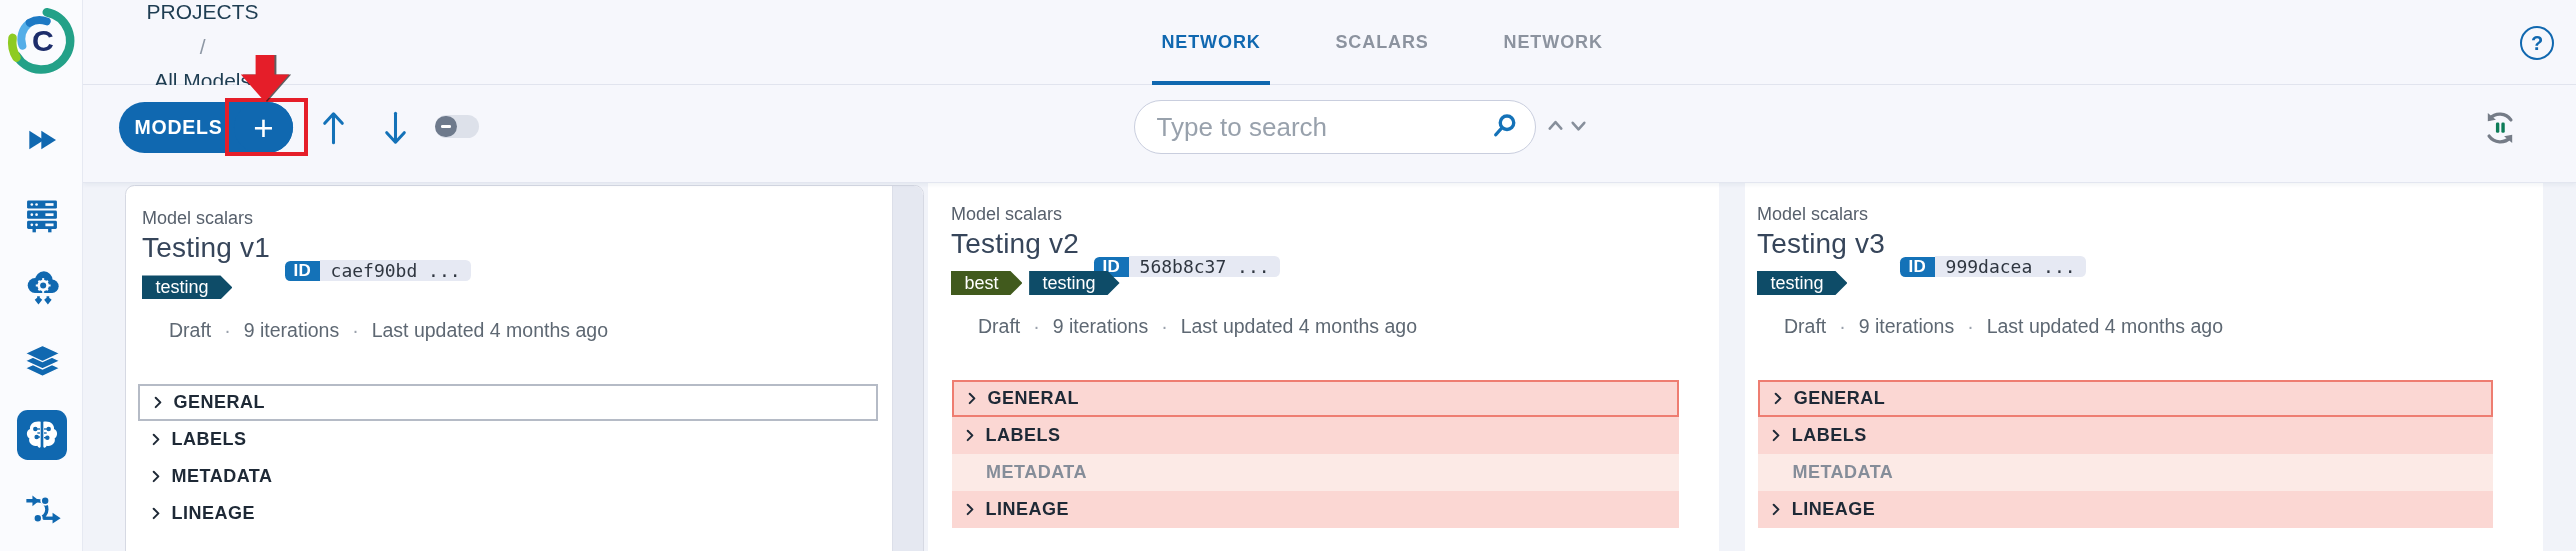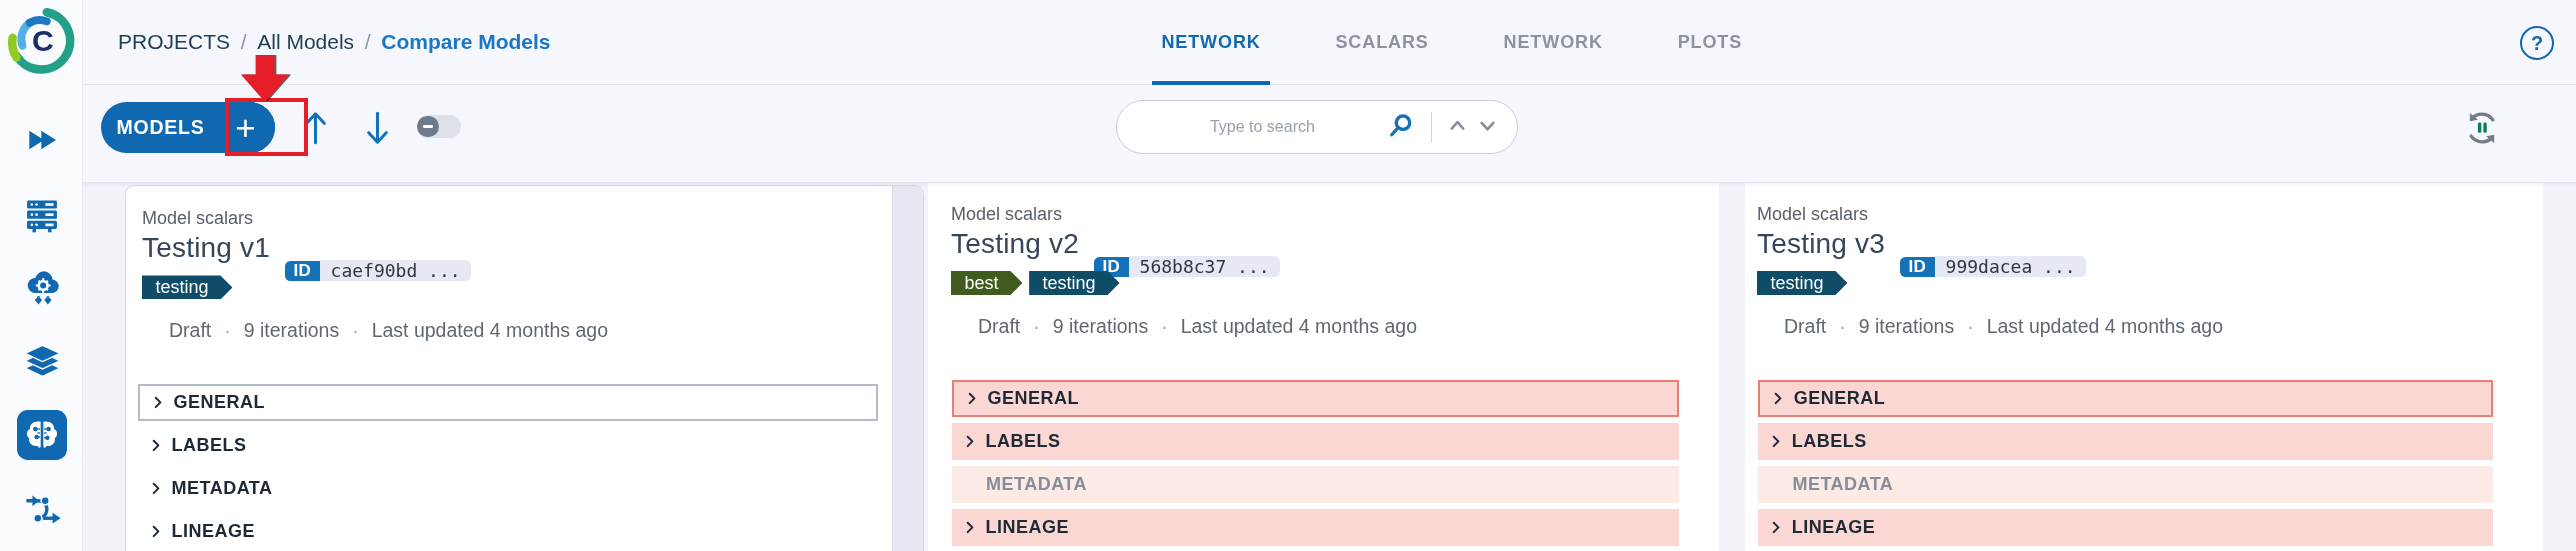--- a/index.html
+++ b/index.html
@@ -22,21 +22,21 @@
   }
   .nav-item.active { background:#1068b0; }
 
   
   .header {
     position:absolute; left:83px; right:0; top:0; height:85px;
     background:#f6f7fc; border-bottom:0.7px solid #e2e5ef;
   }
   .breadcrumb {
     position:absolute; left:35px; top:0; height:100%;
-    display:flex; align-items:center; gap:10.7px; font-size:21px; color:#1e3d52;
+    display:flex; align-items:center; gap:10.7px; font-size:21px; color:#1e3d52;flex-direction:column;
   }
   .crumb-sep { color:#8d97a4; font-size:21px; }
   .crumb-link { color:#1e3d52; }
   .crumb-current { color:#1b76c5; font-weight:700; }
 
   .tabs {
     position:absolute; left:1069px; top:0; bottom:0;
     display:flex; gap:56px; align-items:stretch;
   }
   .tab {
@@ -48,21 +48,21 @@
     content:""; position:absolute; left:0; right:0; bottom:-0.7px; height:4px; background:#1068b0;
   }
   .help-btn {
     position:absolute; left:2437px; top:26px; width:34px; height:34px; border-radius:50%;
     border:2.7px solid #1068b0; color:#1068b0; font-size:20px; font-weight:700;
     display:flex; align-items:center; justify-content:center; background:transparent;
   }
 
   
   .toolbar {
-    position:absolute; left:65px; right:0; top:85px; height:98px;
+    position:absolute; left:83px; right:0; top:85px; height:98px;
     background:#f6f7fc; border-bottom:0.7px solid #e3e6f0;
     box-shadow:0 2px 4px rgba(40,60,110,.06); z-index:4;
   }
   .models-btn {
     position:absolute; left:36px; top:17.4px; width:174px; height:51px;
     background:#1068b0; border-radius:25.5px; border:none;
     display:flex; align-items:center; cursor:pointer;
   }
   .models-btn .lbl {
     flex:1; text-align:center; color:#fff; font-size:19.5px; font-weight:700; letter-spacing:0.8px;
@@ -91,21 +91,21 @@
     position:absolute; left:411px; top:0; height:98px; display:flex; align-items:center;
     font-size:20px; color:#1c2733;
   }
   .search-wrap {
     position:absolute; left:1051px; top:15.4px; width:402px; height:54px;
     background:#fff; border:1.3px solid #c9cede; border-radius:27px;
     display:flex; align-items:center; padding:0 14.8px 0 21.5px;
   }
   .search-input {
     flex:1; border:none; outline:none; background:transparent;
-    font-size:16px; color:#6d28d9; font-family:inherit;text-align:center;
+    font-size:26px; color:#6d28d9; font-family:inherit;
   }
   .search-input::placeholder { color:#98a1ac; }
   .search-divider { width:0.7px; height:31px; background:#d3d7e0; margin:0 12px 0 13.4px; }
   .find-btn { background:none; border:none; width:29.5px; height:29.5px; cursor:pointer; }
   .mag-btn { background:none; border:none; width:29.5px; height:29.5px; cursor:pointer; margin-right:1.3px; }
   .refresh-btn {
     position:absolute; left:2398px; top:23.5px; width:38px; height:38px;
     background:none; border:none; cursor:pointer;
   }
 
@@ -157,21 +157,21 @@
     position:absolute; top:133px; display:flex; align-items:center; gap:13px;
     font-size:19.5px; color:#5e6873;
   }
   .meta-dot { color:#9aa1ac; font-size:19.5px; }
 
   .sections { position:absolute; top:198px; }
   .card-1 .sections { left:12px; right:45px; }
   .card-2 .sections { left:24px; right:40px; }
   .card-3 .sections { left:13.4px; right:50px; }
   .sec-row {
-    height:37px; margin-bottom:6px; display:flex; align-items:center;
+    height:37px; margin-bottom:0; display:flex; align-items:center;
     padding-left:10.7px; cursor:pointer;
     font-size:18px; font-weight:600; letter-spacing:0.5px; color:#1e2936;
   }
   .sec-row .chev { margin-right:9.4px; display:flex; }
   .sec-row.sel { border:2px solid #b5bbc6; }
   .sec-row.diff { background:#fbd7d3; }
   .sec-row.diff-sel { background:#fbd7d3; border:2px solid #ee7d71; }
   .sec-row.diff-light { background:#fceae6; color:#858d99; padding-left:34px; }
 </style>
 </head>
@@ -287,21 +287,20 @@
     <span class="crumb-sep">/</span>
     <span class="crumb-link">All Models</span>
     <span class="crumb-sep">/</span>
     <span class="crumb-current">Compare Models</span>
   </div>
 
   <div class="tabs">
     <div class="tab active">NETWORK</div>
     <div class="tab">SCALARS</div>
     <div class="tab">NETWORK</div>
-    <div class="tab">PLOTS</div>
   </div>
 
   <button class="help-btn">?</button>
 
 </div>
 
 <div class="toolbar">
   <button class="models-btn">
     <span class="lbl">MODELS</span>
     <span class="plus-seg">+</span>

